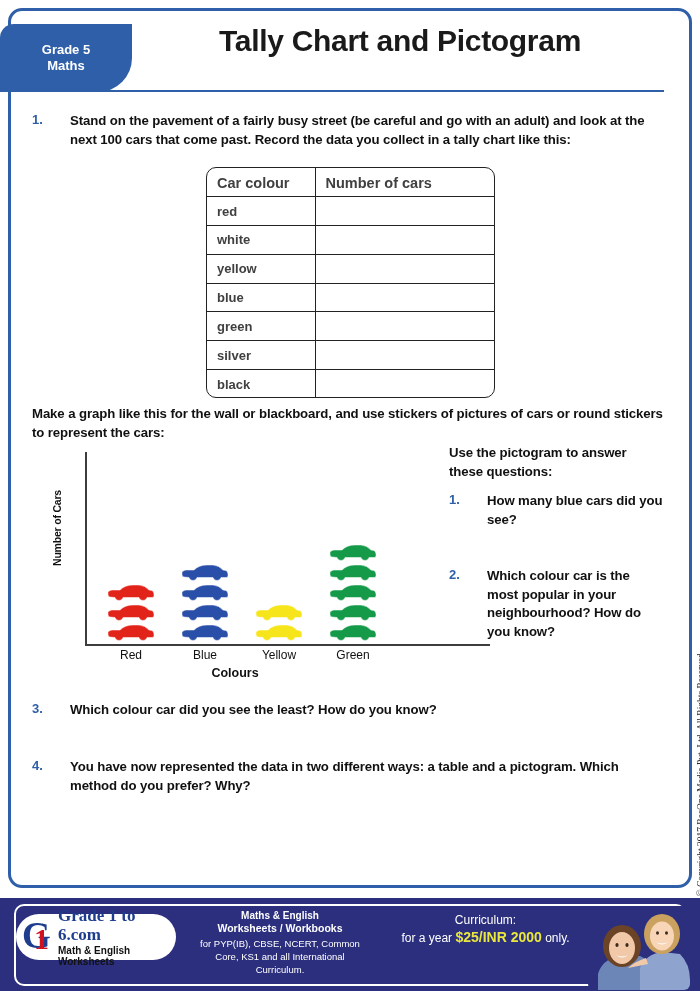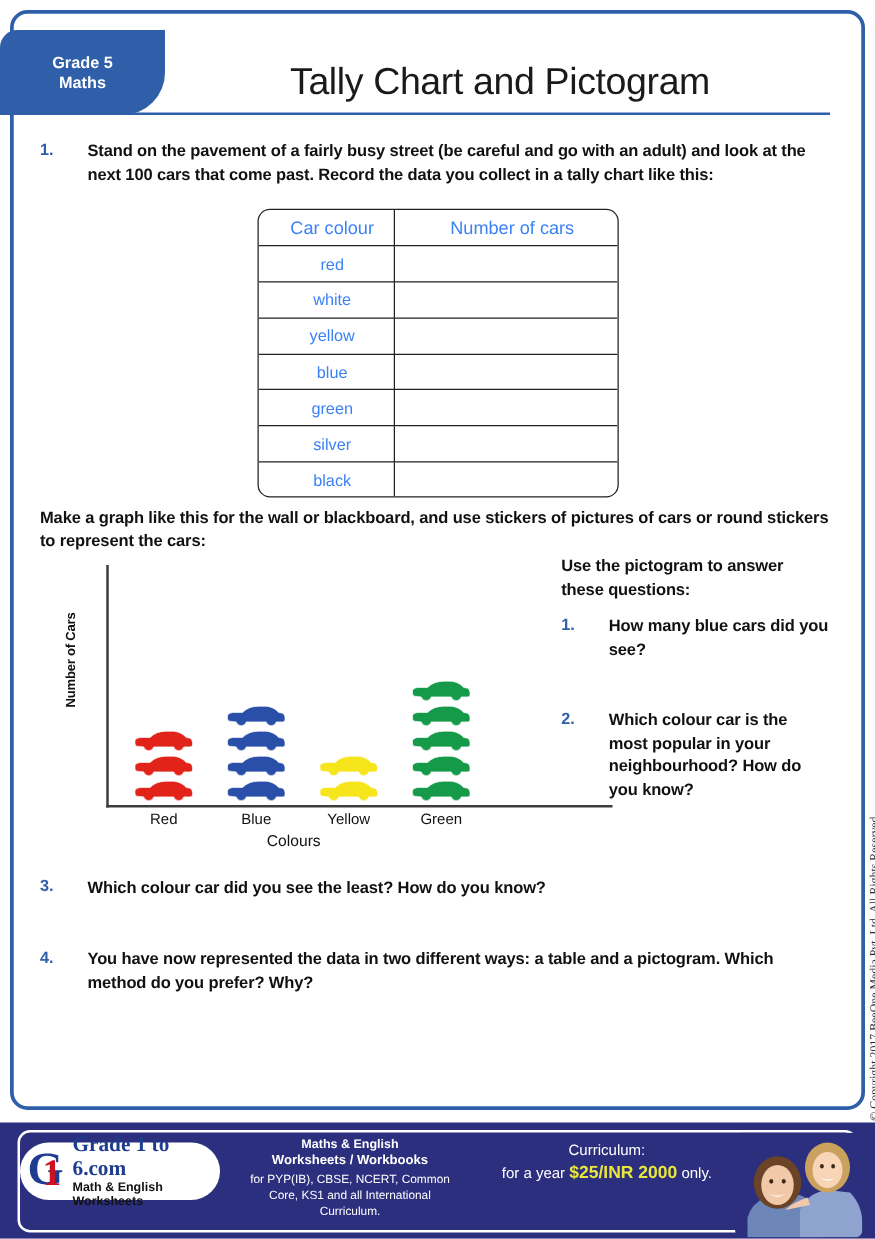--- a/index.html
+++ b/index.html
@@ -32,24 +32,23 @@
     display:flex; flex-direction:column;
     align-items:center; justify-content:center;
     line-height:1.25;
     font-weight:bold; font-size:13px;
     z-index:5;
     margin-top:16px;
   }
   #worksheet-title{
     position:absolute; left:140px; top:24px;
     width:520px; text-align:center;
-    font-size:30px; font-weight:normal;
+    font-size:30px; font-weight:bold;
     letter-spacing:-0.3px;
     color:#1a1a1a;
-    margin-top:25px;
   }
   #header-rule{
     position:absolute; left:16px; top:90px;
     width:648px; height:2px; background:#2f5fa8;
   }
 
   
   .qnum{
     color:#2f5fa8; font-weight:bold; font-size:13px;
   }
@@ -71,24 +70,24 @@
   }
   #tally-table table{
     width:100%; height:100%;
     border-collapse:collapse;
     table-layout:fixed;
   }
   #tally-table th, #tally-table td{
     border-bottom:1.3px solid #222;
     border-right:1.3px solid #222;
     padding:2px 0 2px 10px;
-    text-align:center;
-    font-weight:normal;
+    text-align:left;
+    font-weight:bold;
     font-size:13px;
-    color:#3b82f6;
+    color:#404040;
     height:28.8px;
   }
   #tally-table tr:last-child th,
   #tally-table tr:last-child td{ border-bottom:none; }
   #tally-table th:last-child, #tally-table td:last-child{ border-right:none; }
   #tally-table th{ font-size:14.5px; padding-top:3px; }
   #tally-table col.c1{ width:108px; }
 
   
   #pictogram{
@@ -106,21 +105,21 @@
   #y-axis-label{
     position:absolute; left:-23px; top:70px;
     width:100px; text-align:center;
     transform:rotate(-90deg);
     font-size:10.5px; font-weight:bold; color:#111;
     letter-spacing:-0.2px;
   }
   #x-axis-label{
     position:absolute; left:55px; top:214px;
     width:300px; text-align:center;
-    font-size:12.5px; font-weight:normal; color:#111;
+    font-size:12.5px; font-weight:bold; color:#111;
   }
   .cat-col{
     position:absolute; bottom:38px;
     width:62px;
     display:flex; flex-direction:column-reverse;
     align-items:center;
   }
   .cat-label{
     position:absolute; top:196px;
     width:62px; text-align:center;

